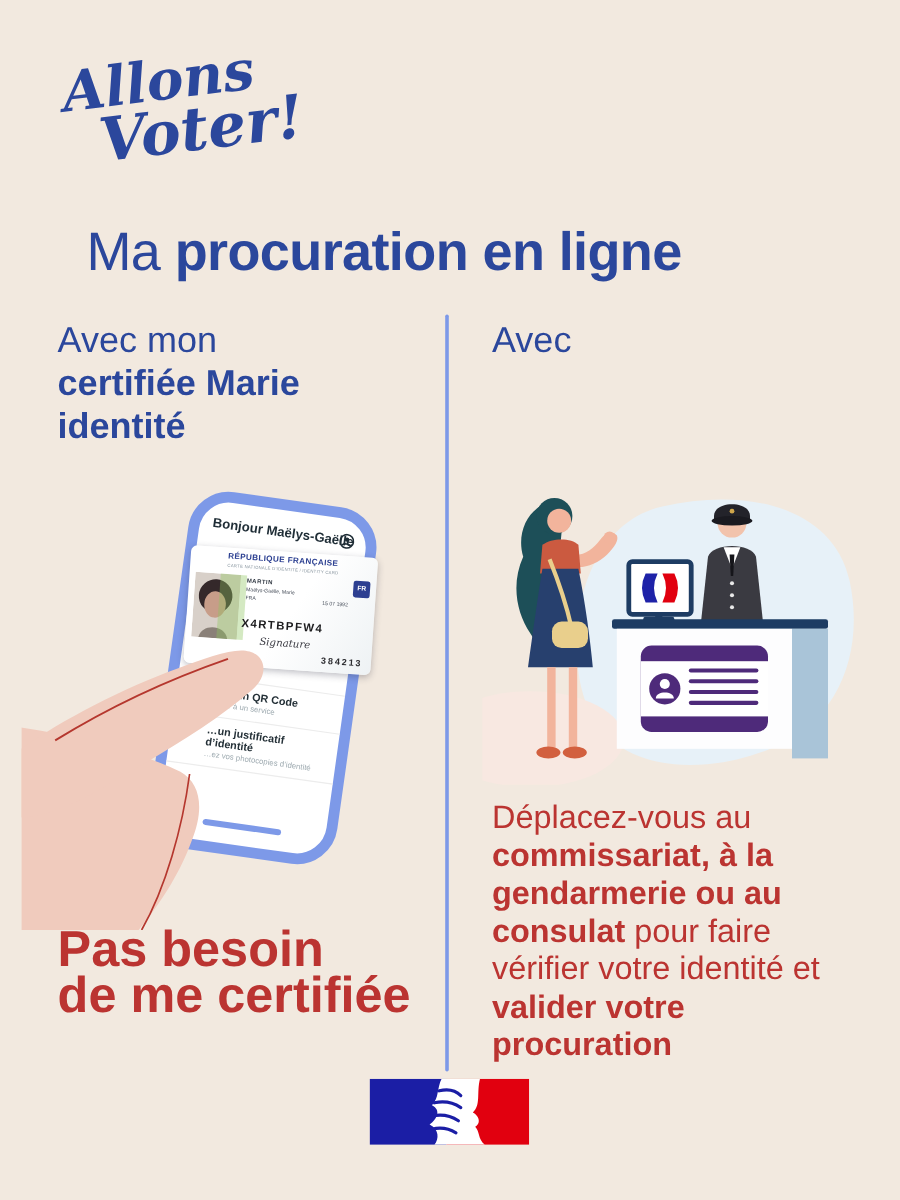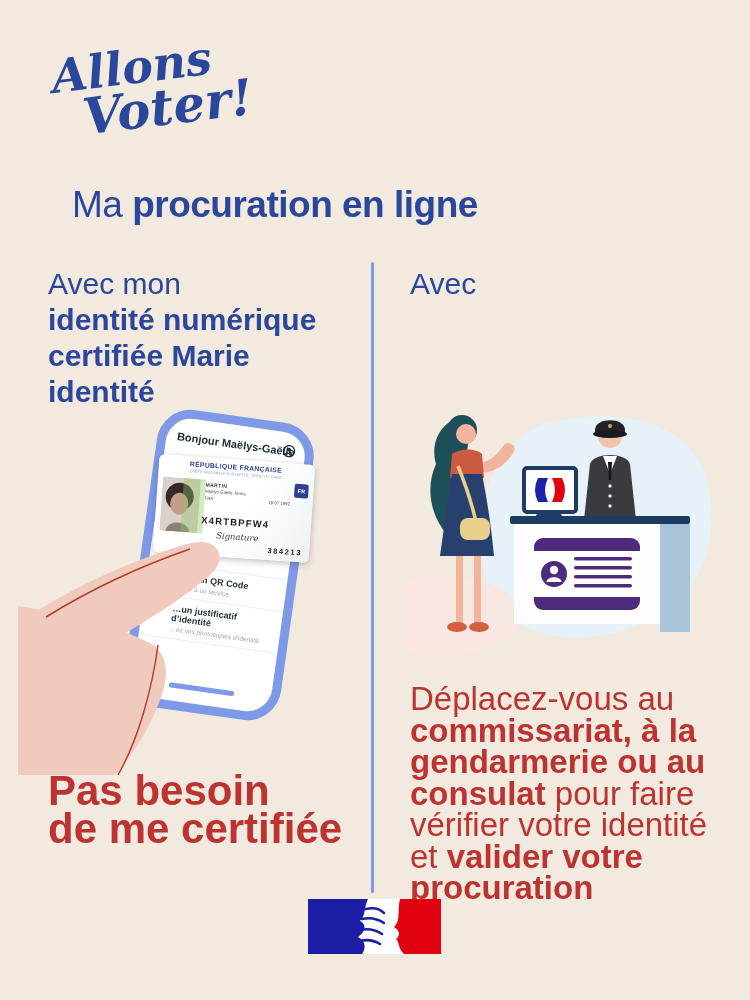--- a/index.html
+++ b/index.html
@@ -10,34 +10,34 @@
   *{margin:0;padding:0;box-sizing:border-box;}
   body{background:#888;font-family:"Liberation Sans",sans-serif;}
   .poster{position:relative;width:750px;height:1000px;margin:0 auto;background:var(--cream);overflow:hidden;}
 
   
   .brand{position:absolute;left:54px;top:44px;transform:rotate(-7deg);color:var(--blue);
          font-family:"DejaVu Serif",serif;font-style:italic;font-weight:700;line-height:.92;}
   .brand .l1{font-size:46px;}
   .brand .l2{font-size:50px;margin-left:26px;}
 
-  .title{position:absolute;left:72px;top:184px;font-size:37px;color:var(--blue);letter-spacing:-.5px;white-space:nowrap;}
+  .title{position:absolute;left:72px;top:184px;font-size:45px;color:var(--blue);letter-spacing:-.5px;white-space:nowrap;}
   .title .light{font-weight:400;}
   .title .bold{font-weight:700;}
 
   .divider{position:absolute;left:371px;top:262px;width:3px;height:631px;background:var(--peri);border-radius:2px;}
 
   .heading{position:absolute;top:266px;font-size:30px;line-height:36px;color:var(--blue);}
   .heading.left{left:48px;} .heading.right{left:410px;}
   .h-light{font-weight:400;}
   .h-bold-group div{font-weight:700;}
 
   .pfooter{position:absolute;left:48px;top:772px;font-size:42px;line-height:38px;font-weight:700;color:var(--red);}
 
-  .rbody{position:absolute;left:410px;top:666px;width:314px;font-size:33px;line-height:31.5px;color:var(--red);margin-top:17px;}
+  .rbody{position:absolute;left:410px;top:666px;width:314px;font-size:27px;line-height:31.5px;color:var(--red);}
   .rbody .seg-b{font-weight:700;}
 
   
   .phone-scene{position:absolute;left:18px;top:395px;width:345px;height:380px;}
   .phone{position:absolute;left:122px;top:20px;width:158px;height:300px;background:#fff;
          border:9px solid var(--peri);border-radius:34px;transform:rotate(8deg);}
   .greet{position:absolute;top:13px;left:0;width:100%;text-align:center;font-size:11px;font-weight:700;color:#1f2d36;}
   .profile-ic{position:absolute;top:12px;right:10px;width:13px;height:13px;}
   .home{position:absolute;bottom:13px;left:50%;transform:translateX(-50%);width:66px;height:5px;border-radius:3px;background:var(--peri);}
 
@@ -82,21 +82,20 @@
     <div class="l2">Voter!</div>
   </div>
 
   <h1 class="title"><span class="light">Ma</span> <span class="bold">procuration en ligne</span></h1>
 
   <div class="divider"></div>
 
   <div class="heading left">
     <div class="h-light">Avec mon</div>
     <div class="h-bold-group">
-        <div>identité numérique</div>
         <div>certifiée Marie</div>
         <div>identité</div>
       </div>
   </div>
 
   <div class="heading right">
     <div class="h-light">Avec</div>
   </div>
 
   <div class="phone-scene">

